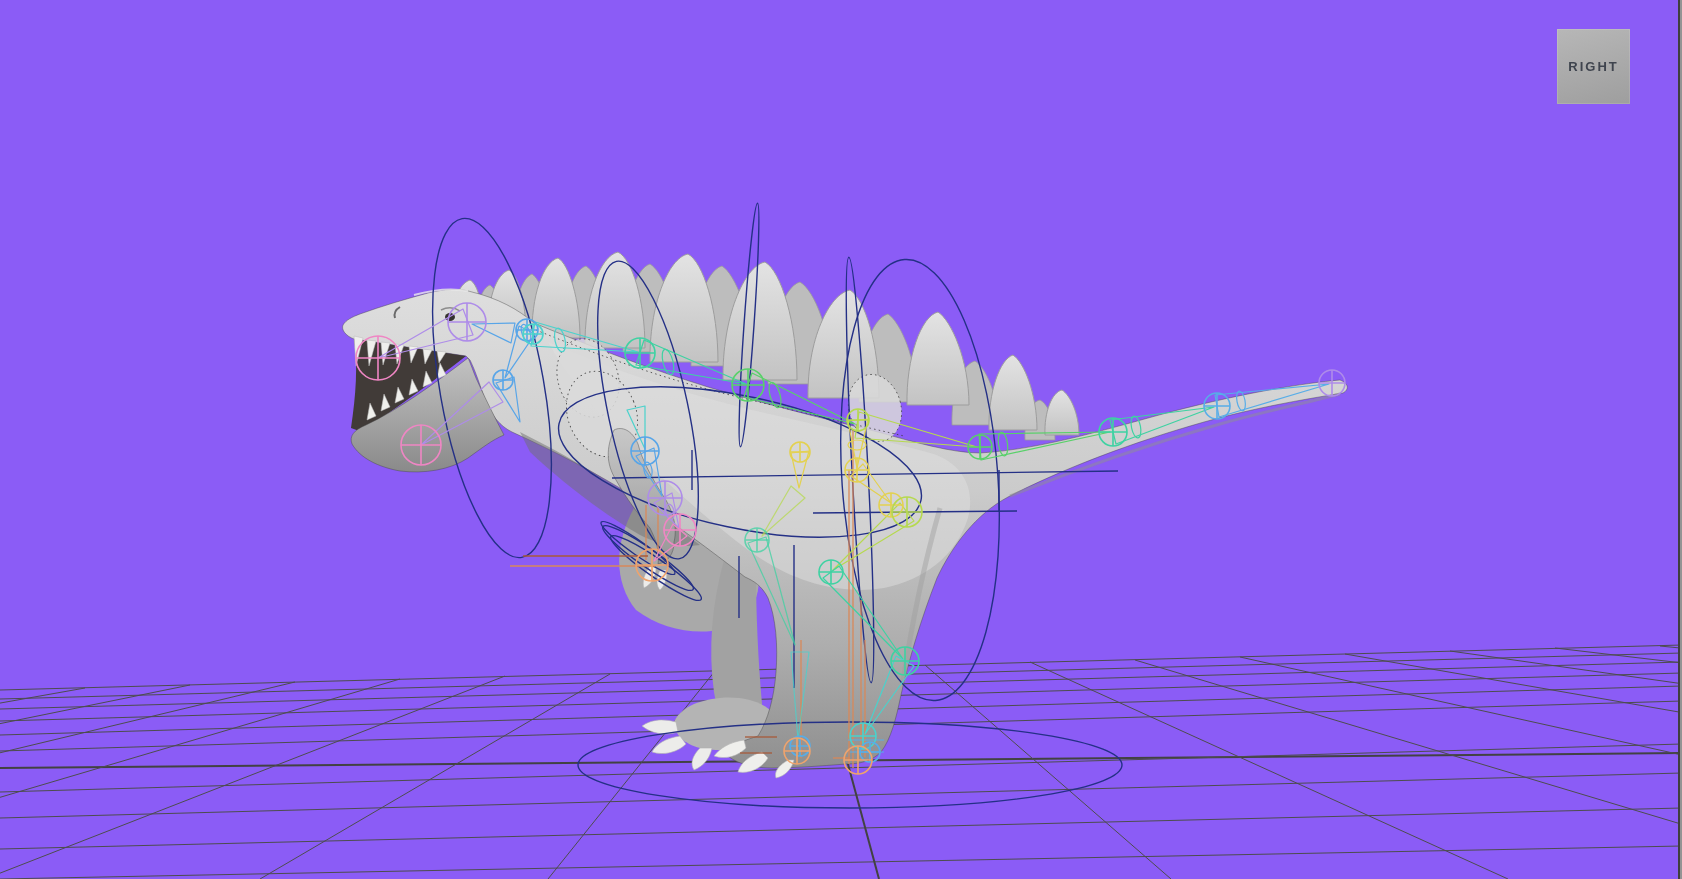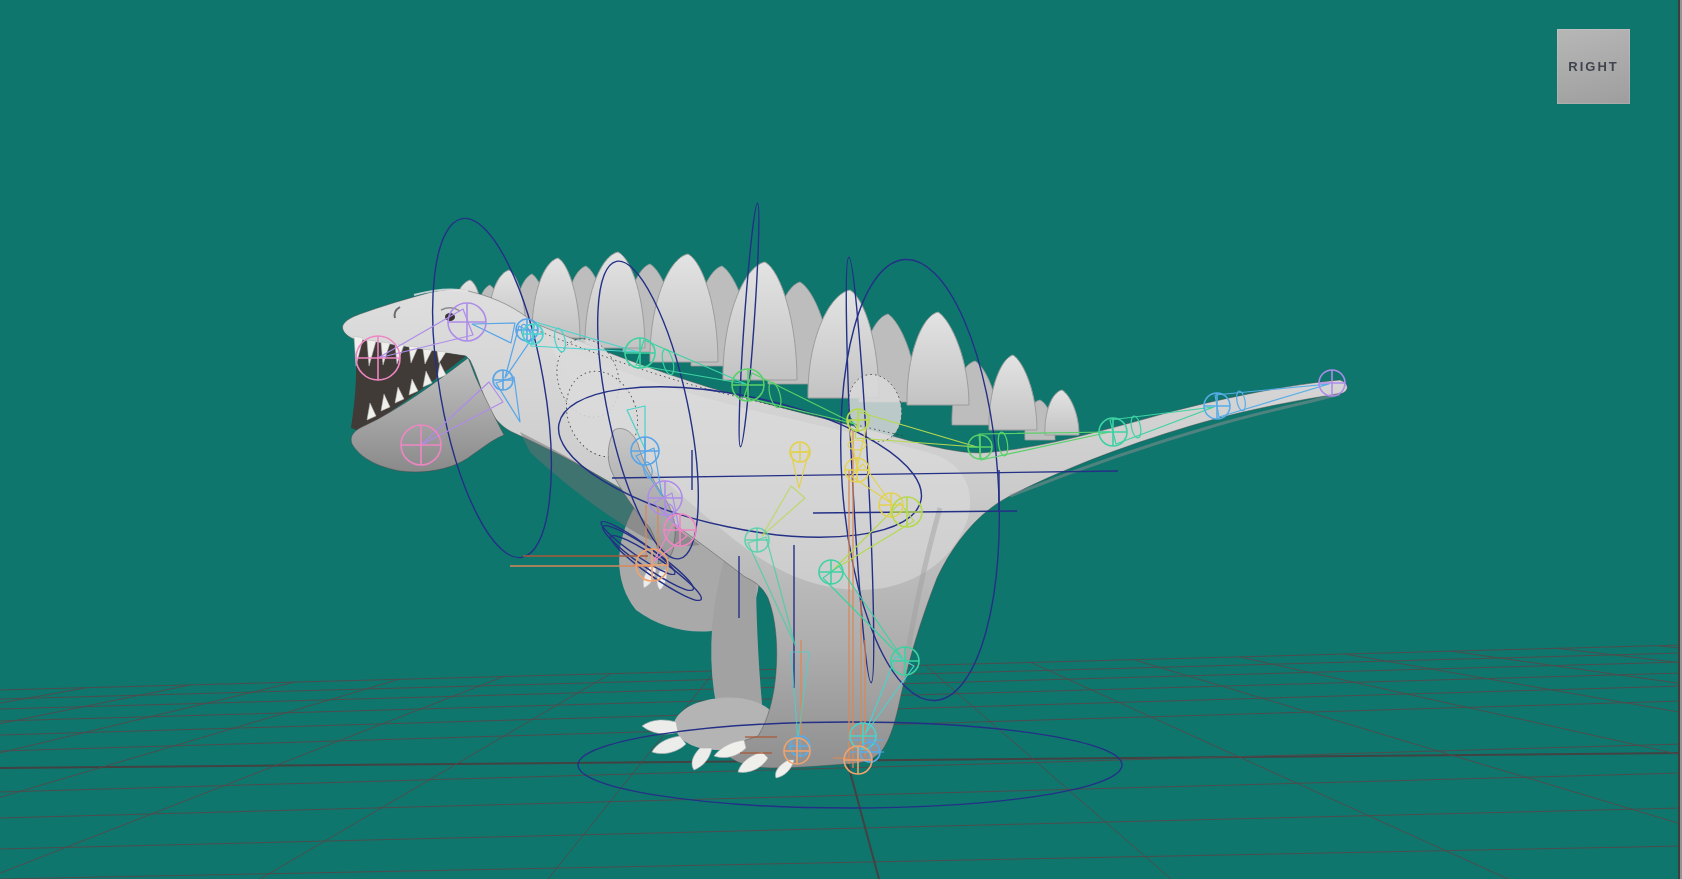--- a/index.html
+++ b/index.html
@@ -1,17 +1,17 @@
 <!DOCTYPE html>
 <html><head>
 <meta charset="utf-8">
 <style>
   html,body{margin:0;padding:0;background:#5b5b5b;width:1682px;height:879px;overflow:hidden;
     font-family:"Liberation Sans",sans-serif;}
-  #viewport{position:relative;width:1682px;height:879px;background:#0f766e;}
+  #viewport{position:relative;width:1682px;height:879px;background:#8b5cf6;}
   #scene{position:absolute;left:0;top:0;}
   
   .grid-line{stroke:#4d4d4d;stroke-width:1;fill:none}
   .grid-axis{stroke:#424242;stroke-width:2;fill:none}
   
   .outline{stroke:#454545;stroke-width:.8;stroke-opacity:.55}
   .dotted{stroke:#3a3a3a;stroke-width:1;fill:none;stroke-dasharray:1.5 3.2;stroke-opacity:.8}
   
   .navy{stroke:#243086;fill:none;stroke-width:1.4}
   .c-pink{stroke:#ef86c4}.c-violet{stroke:#ae8ce9}.c-blue{stroke:#58a5e8}

